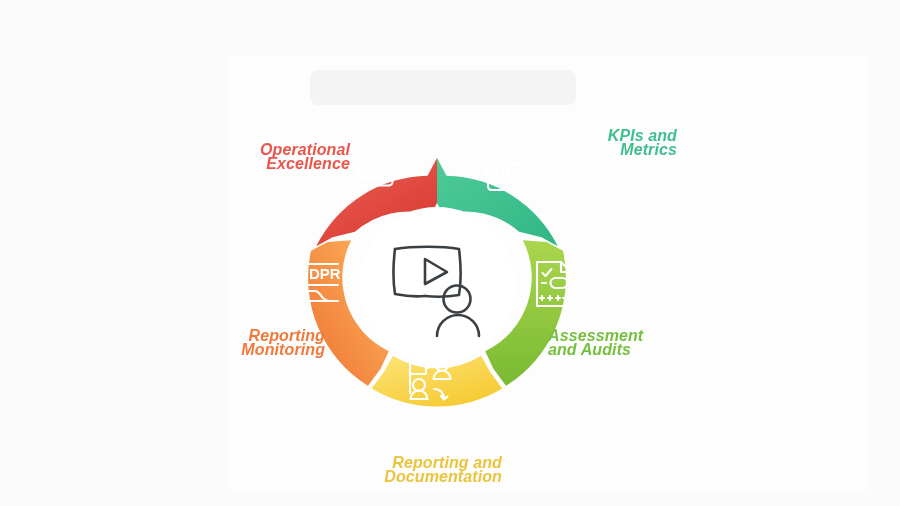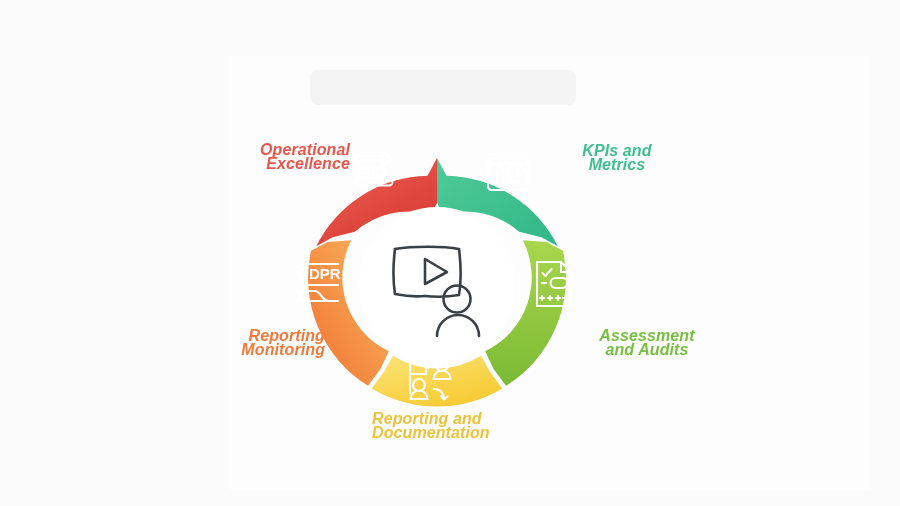--- a/index.html
+++ b/index.html
@@ -34,23 +34,23 @@
   .seg-label{
     position:absolute;
     font-size:16px;
     font-weight:bold;
     line-height:14px;
     letter-spacing:.1px;
     white-space:pre-line;
     font-style:italic;
   }
   #label-operational-excellence{ left:240px; top:143px; width:110px; text-align:right; color:#e8564c; }
-  #label-kpis-and-metrics{ left:557px; top:144px; width:120px; text-align:center; color:#3fbf8f; }
-  #label-assessment-and-audits{ left:582px; top:329px; width:130px; text-align:center; color:#77bf3f; }
-  #label-reporting-and-documentation{ left:372px; top:412px; width:130px; text-align:left; color:#eac43c; }
+  #label-kpis-and-metrics{ left:557px; top:129px; width:120px; text-align:right; color:#3fbf8f; }
+  #label-assessment-and-audits{ left:548px; top:329px; width:130px; text-align:left; color:#77bf3f; }
+  #label-reporting-and-documentation{ left:372px; top:456px; width:130px; text-align:right; color:#eac43c; }
   #label-continuous-monitoring{ left:215px; top:329px; width:110px; text-align:right; color:#ef7a3c; }
 </style>
 </head>
 <body>
 
 <div id="slide-card"></div>
 
 <div id="title-placeholder"></div>
 
 <div id="wheel-wrap">

